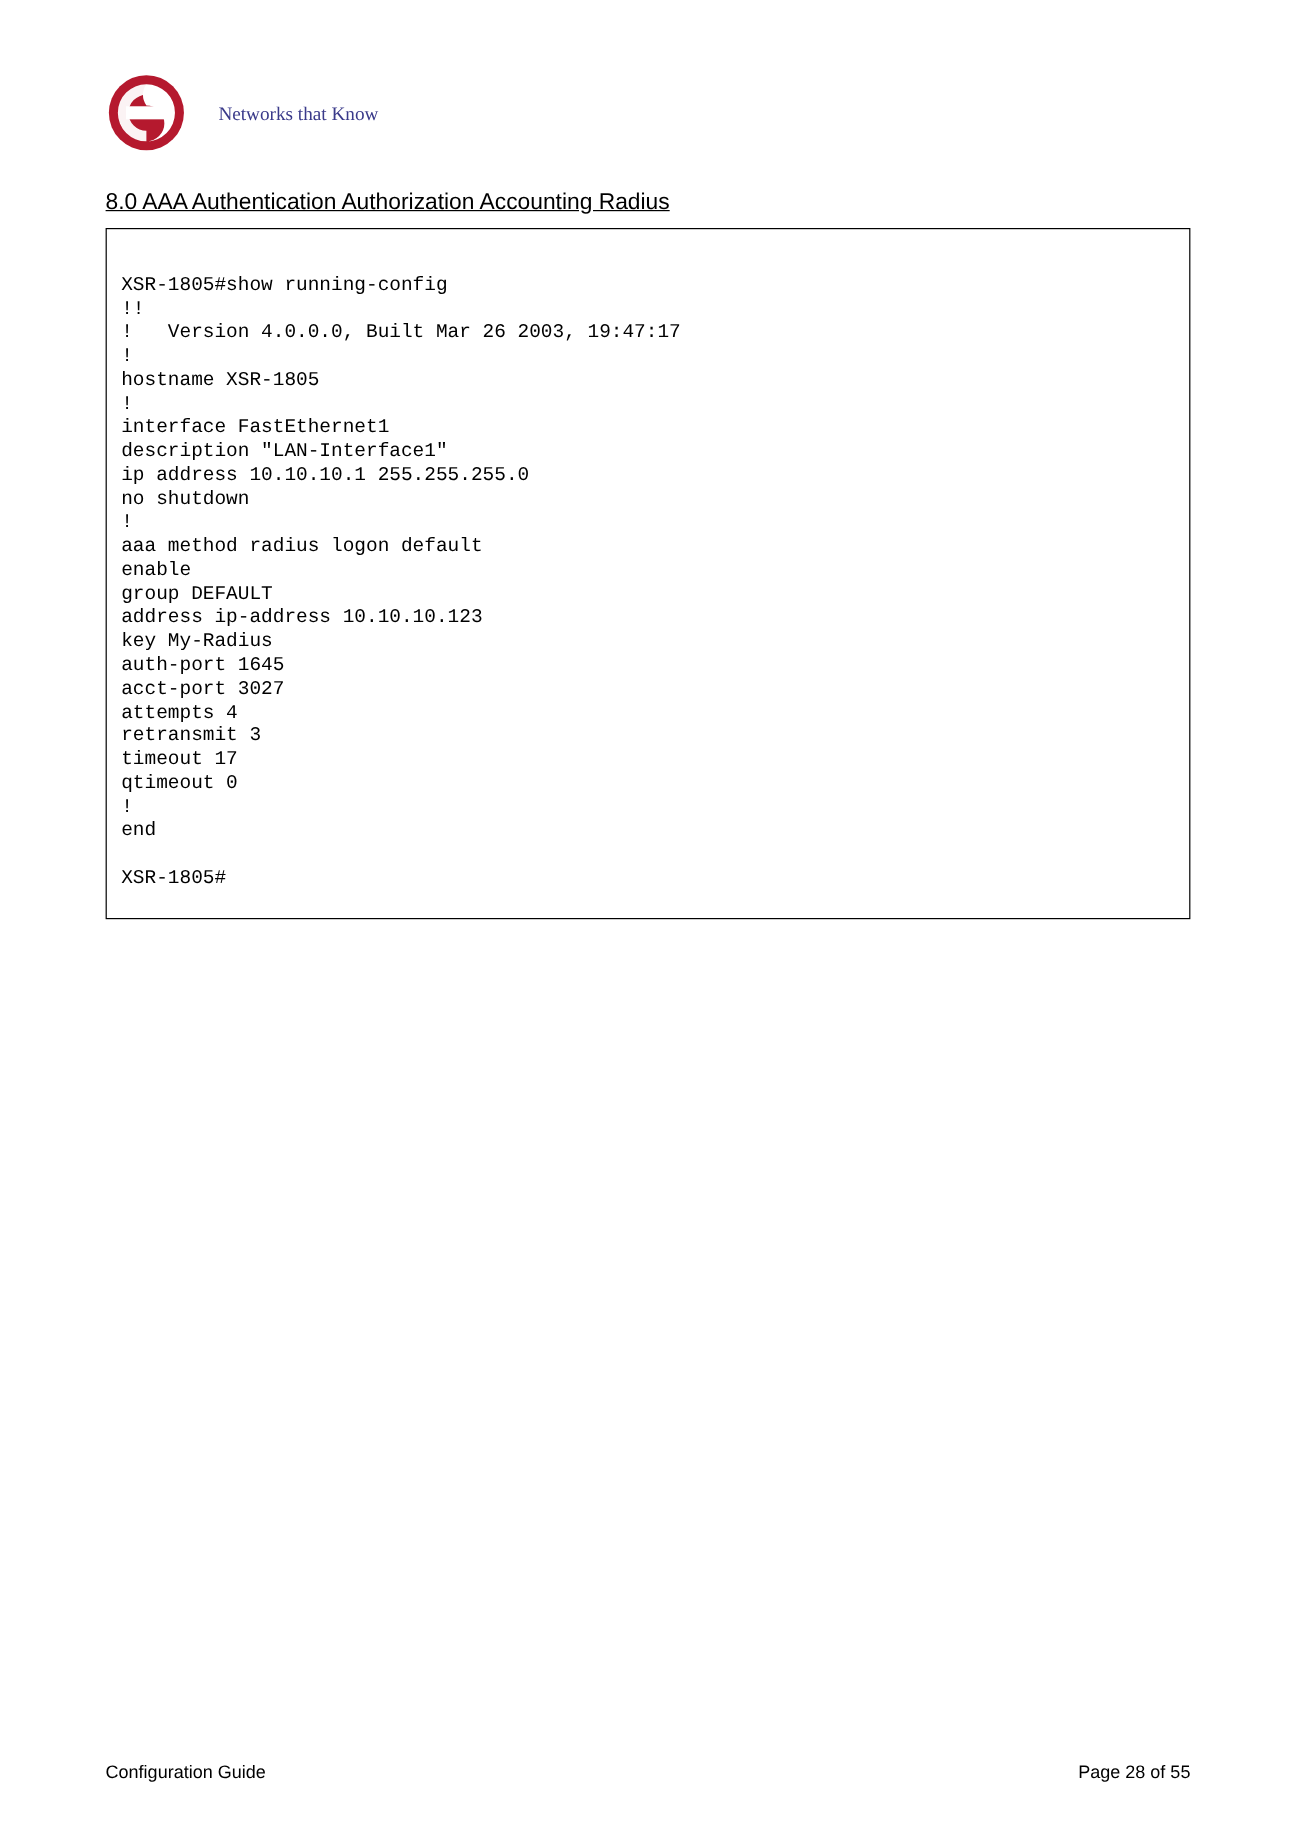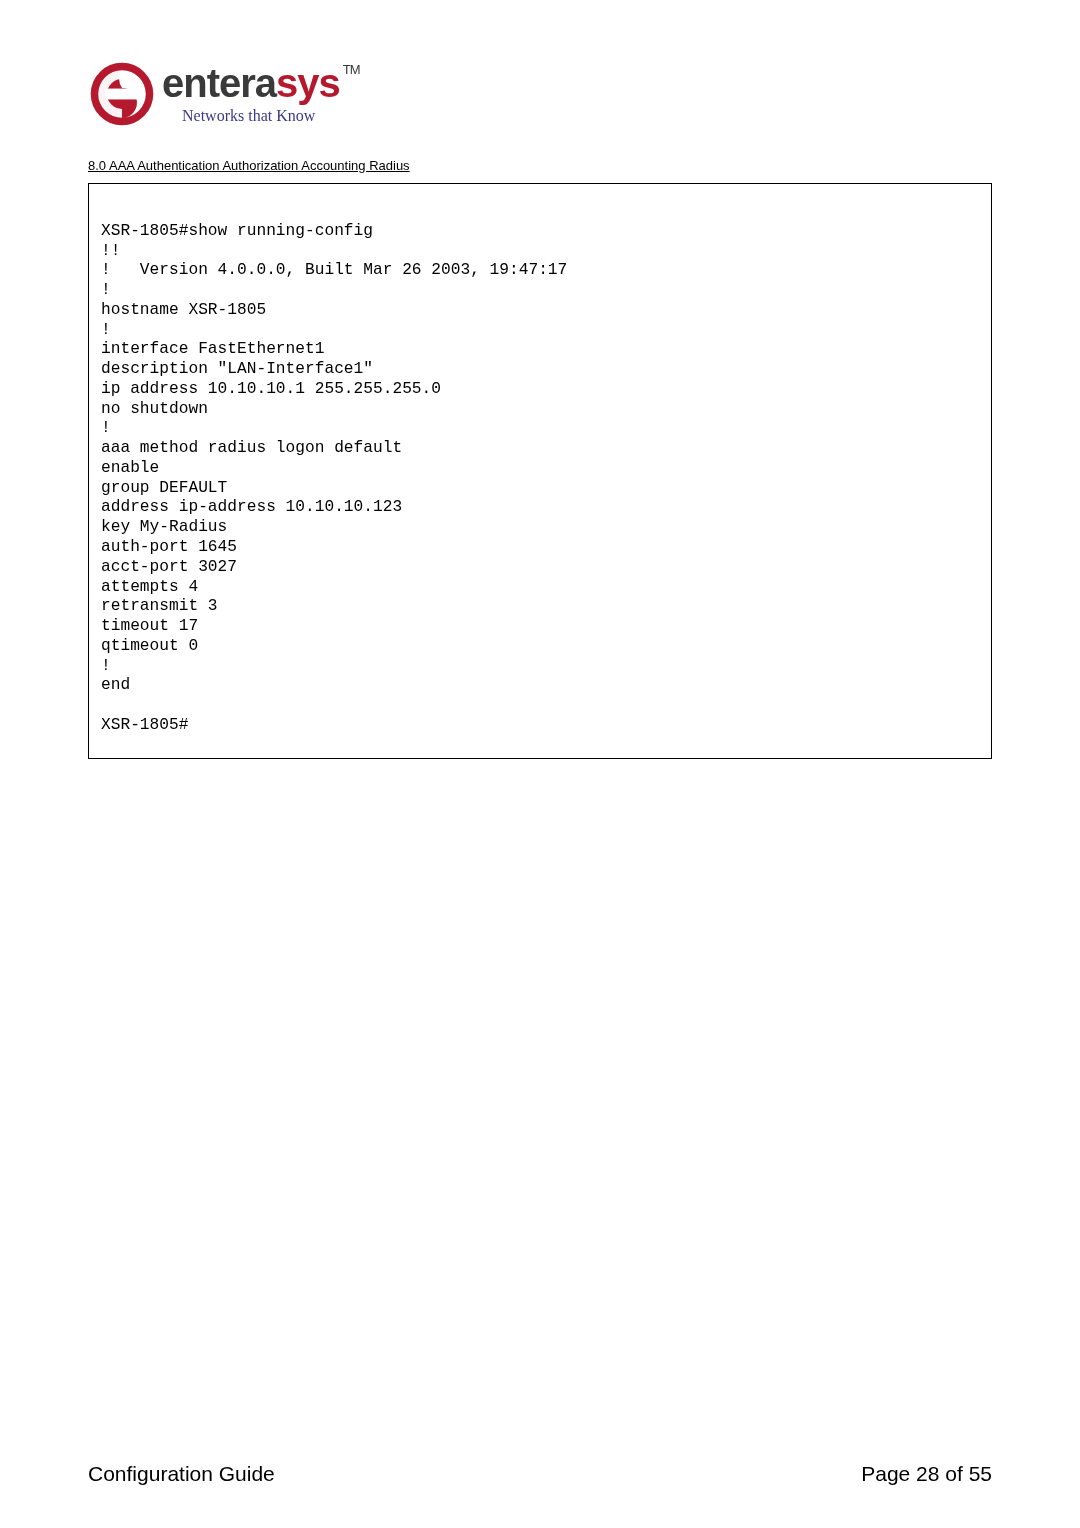--- a/index.html
+++ b/index.html
@@ -35,58 +35,55 @@
     .brand-sys { color: #b5192e; }
     .brand-tm { font-size: 13px; color: #3a3a3a; vertical-align: top; font-weight: normal; margin-left: 3px;}
     .logo-tagline {
       font-family: "Times New Roman", serif;
       font-size: 16px;
       color: #3a3a8a;
       margin-top: 4px;
       margin-left: 20px;
     }
     .section-heading {
-      font-size: 13px;
+      font-size: 19px;
       text-decoration: underline;
       margin-bottom: 10px;
       font-weight: normal;
     }
     .code-box {
       border: 1px solid #000;
       padding: 18px 12px 22px 12px;
       font-family: "Courier New", monospace;
       font-size: 16.2px;
       line-height: 1.22;
       white-space: pre;
     }
     .code-box .bold { font-weight: normal; }
     .footer {
       position: absolute;
       bottom: 42px;
       left: 88px;
       right: 88px;
       display: flex;
       justify-content: space-between;
-      font-size: 21px;
+      font-size: 15px;
     }
   </style>
 </head>
 <body>
 
 <div class="logo-container">
   <svg class="logo-icon" viewBox="0 0 100 100">
     <circle cx="50" cy="50" r="46" fill="#b5192e"></circle>
     <path d="M 50 15 A 35 35 0 0 1 50 85 A 22 22 0 0 0 50 41 A 22 22 0 0 1 50 15 Z" fill="#fff"></path>
     <path d="M 50 15 A 35 35 0 0 0 50 85 L 50 72 A 22 22 0 0 1 50 28 Z" fill="#fff" opacity="0.95"></path>
     <rect x="25" y="42" width="50" height="16" fill="#fff"></rect>
   </svg>
   <div class="logo-text">
-    <div class="logo-brand">
-      <span class="brand-entera">entera</span><span class="brand-sys">sys</span><span class="brand-tm">TM</span>
-    </div>
     <div class="logo-tagline">Networks that Know</div>
   </div>
 </div>
 
 <div class="section-heading">8.0 AAA Authentication Authorization Accounting Radius</div>
 
 <div class="code-box">
 <span>XSR-1805#show running-config</span>
 <span>!!</span>
 <span>!   Version 4.0.0.0, Built Mar 26 2003, 19:47:17</span>

